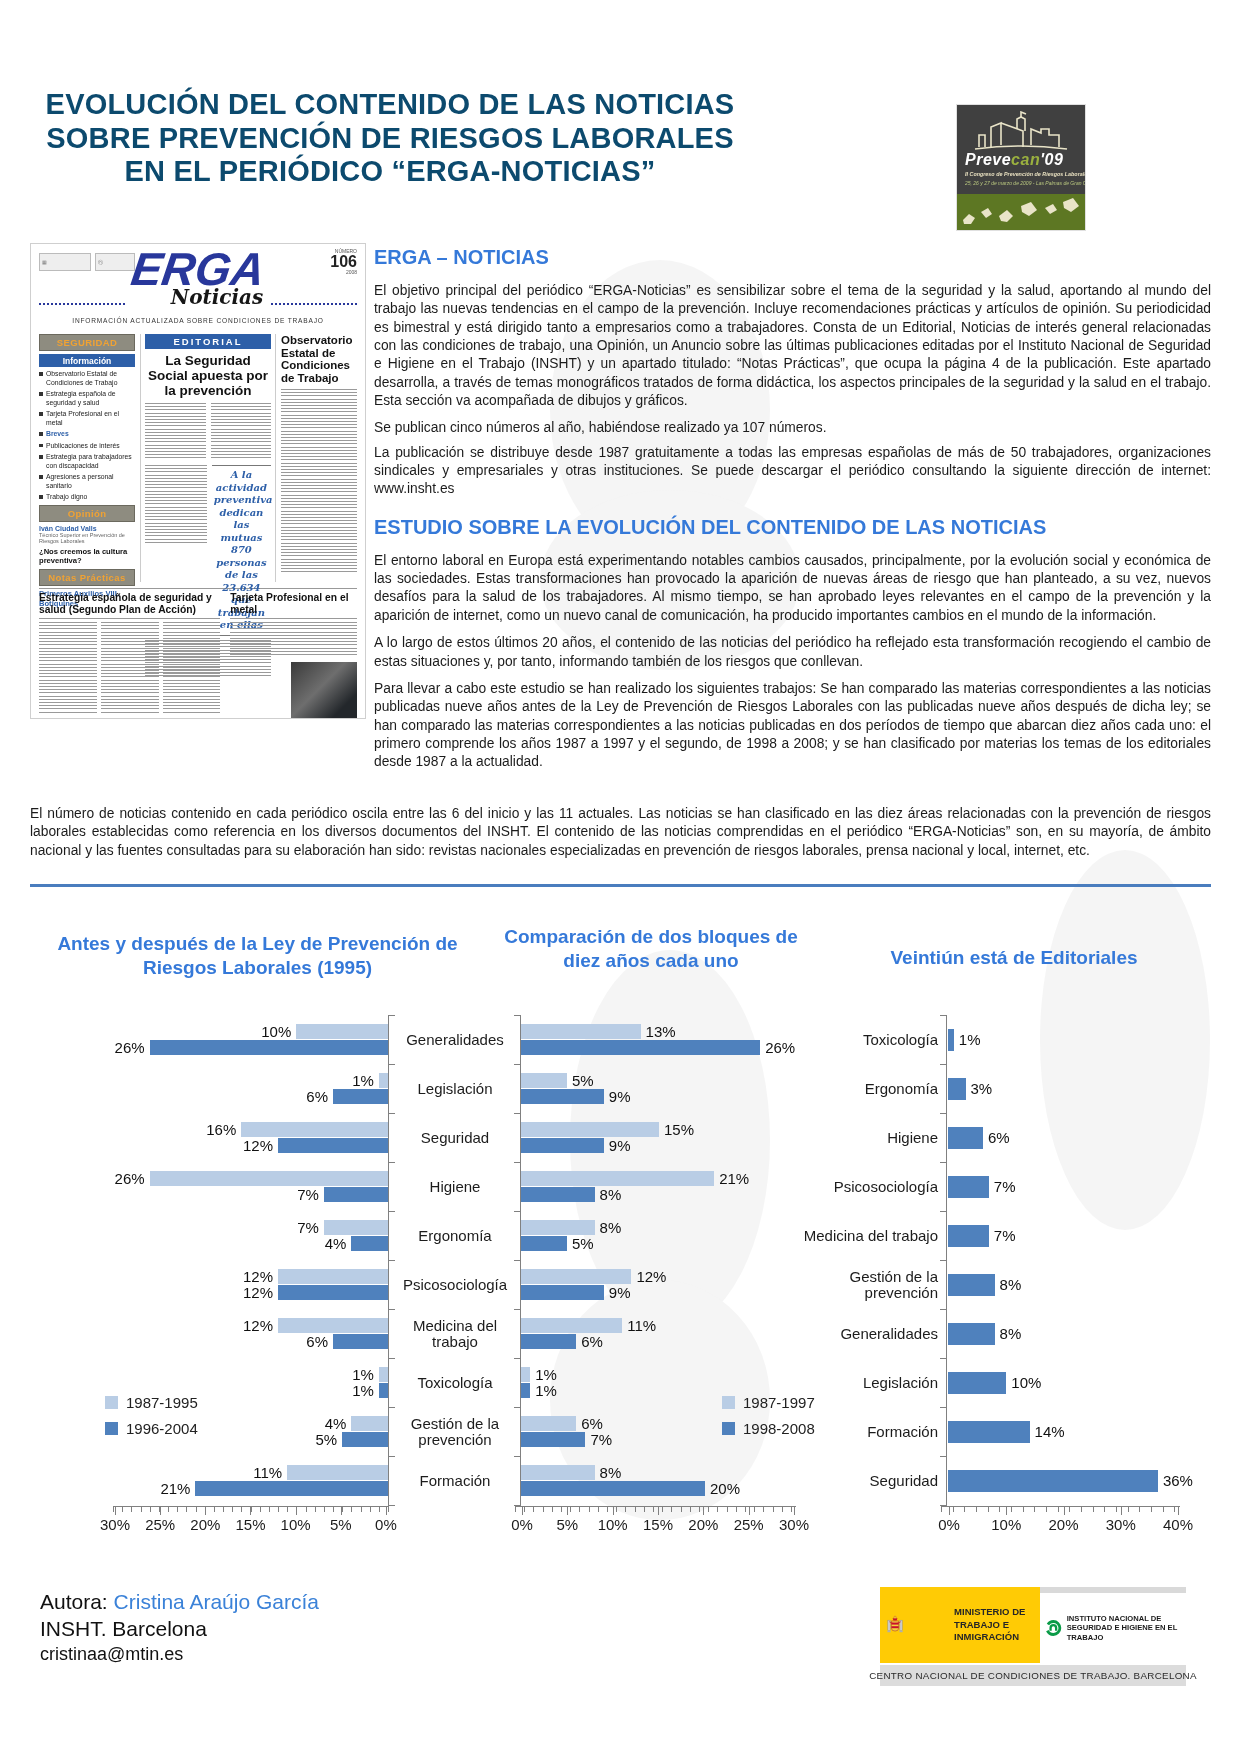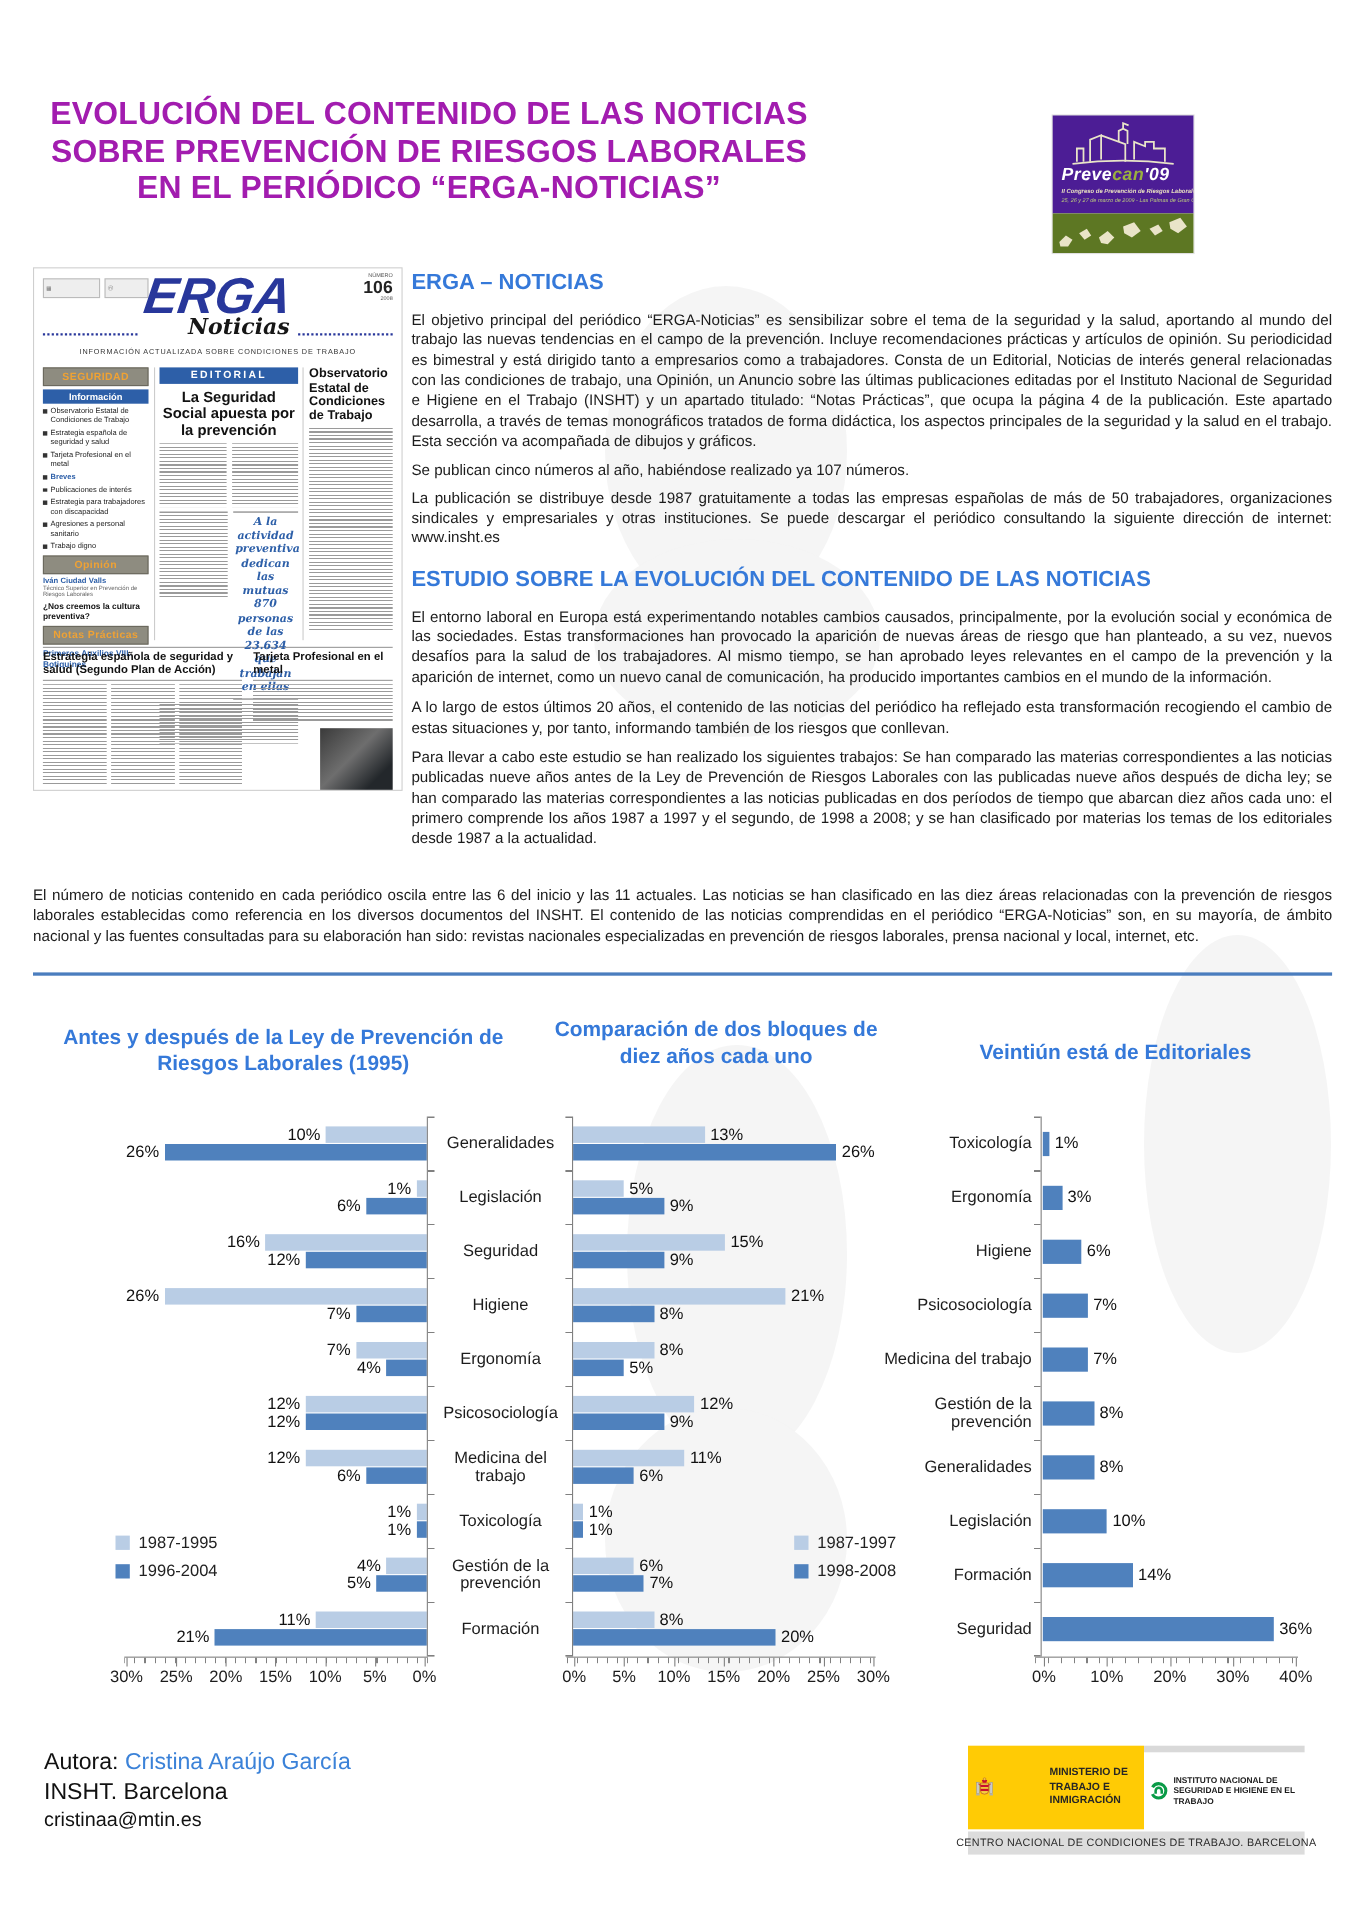--- a/index.html
+++ b/index.html
@@ -4,25 +4,25 @@
 <style>
   html,body { margin:0; padding:0; background:#fff; }
   .canvas { position:relative; width:1240px; height:1755px; background:#ffffff;
             font-family:"Liberation Sans", sans-serif; overflow:hidden; }
 
   
   .wm { position:absolute; opacity:0.055; pointer-events:none; }
 
   
   .main-title { position:absolute; left:40px; top:88px; width:700px; text-align:center;
-    font-size:29px; font-weight:bold; color:#a21caf; line-height:1.16; letter-spacing:0.2px; }
+    font-size:29px; font-weight:bold; color:#0c4a6e; line-height:1.16; letter-spacing:0.2px; }
 
   
   .prevecan { position:absolute; left:957px; top:105px; width:128px; height:125px; box-shadow:0 0 0 1px #e0e0e0; }
-  .prev-top { height:89px; background:#4c1d95; position:relative; overflow:hidden; }
+  .prev-top { height:89px; background:#404040; position:relative; overflow:hidden; }
   .prev-castle { position:absolute; left:14px; top:6px; }
   .prev-name { position:absolute; left:8px; top:46px; font-style:italic; font-weight:bold;
     font-size:16px; color:#fff; letter-spacing:0.5px; }
   .prev-name .grn { color:#9ab03f; }
   .prev-l1 { position:absolute; left:8px; top:66px; font-size:5.4px; font-style:italic; font-weight:bold; color:#e8e0c0; white-space:nowrap; }
   .prev-l2 { position:absolute; left:8px; top:75px; font-size:5px; font-style:italic; color:#b9c77f; white-space:nowrap; }
   .prev-bot { height:36px; background:#5d7723; position:relative; }
 
   
   .paper { position:absolute; left:30px; top:243px; width:336px; height:476px; background:#fff;

